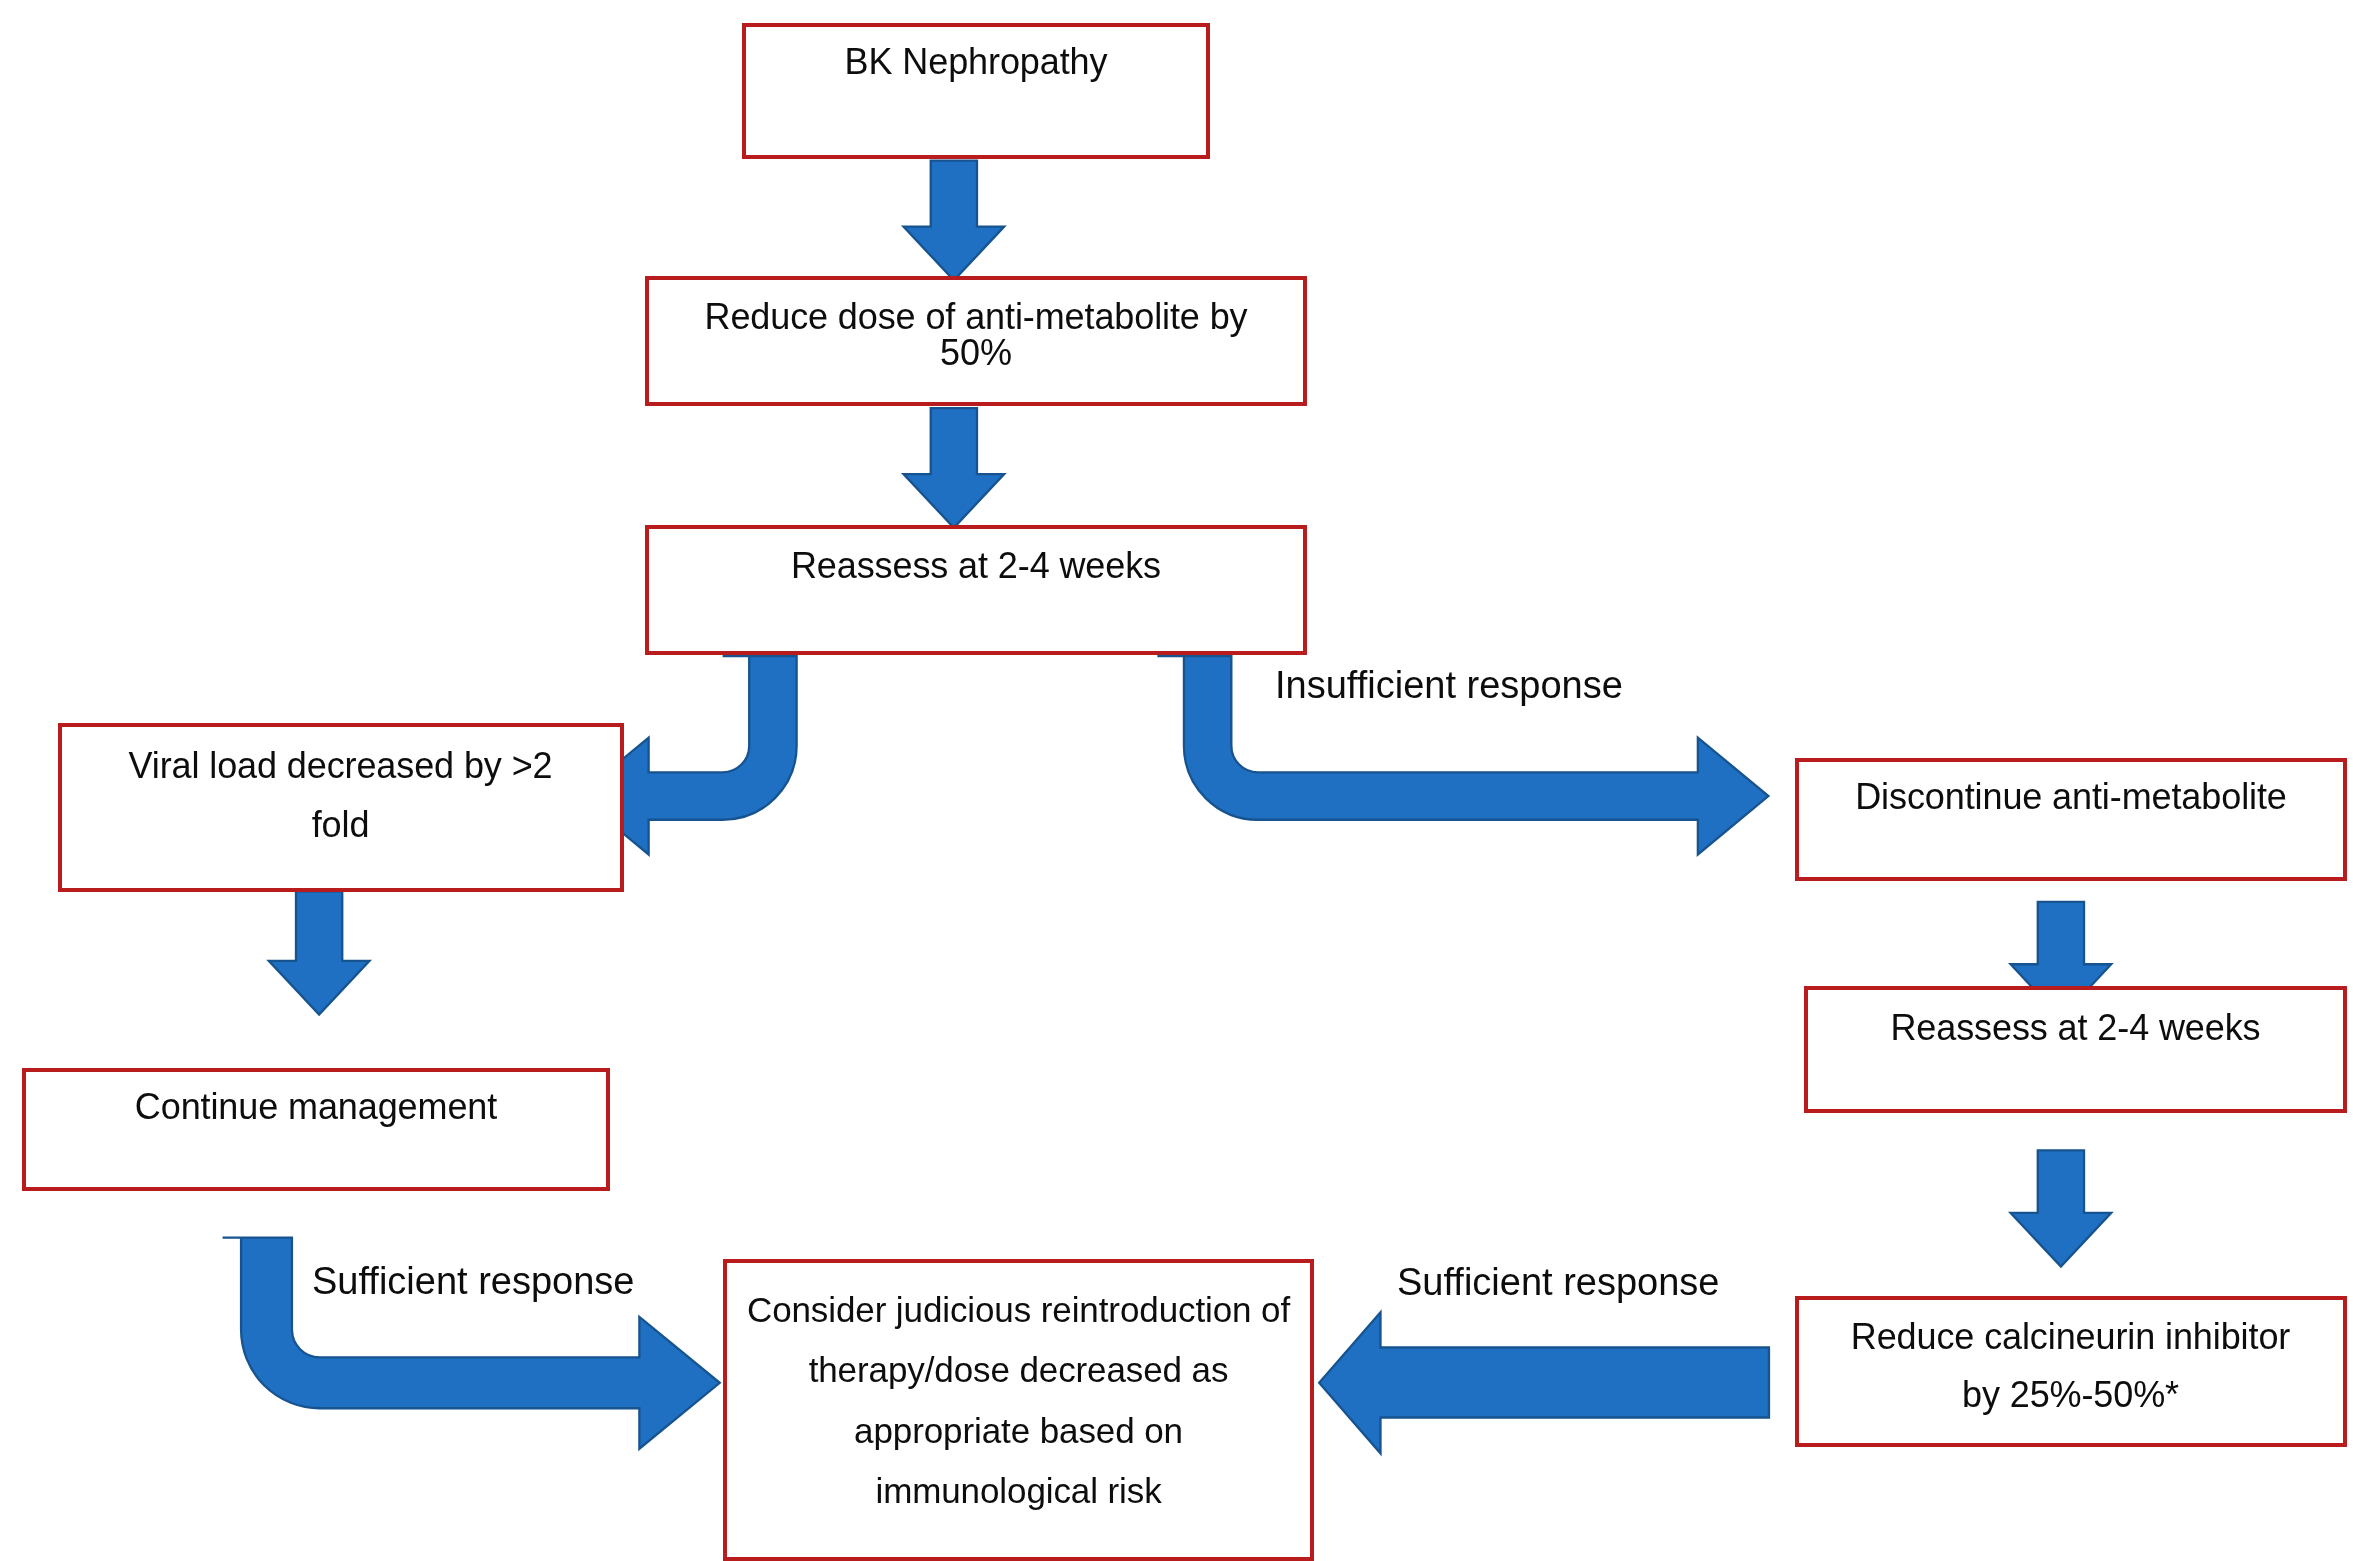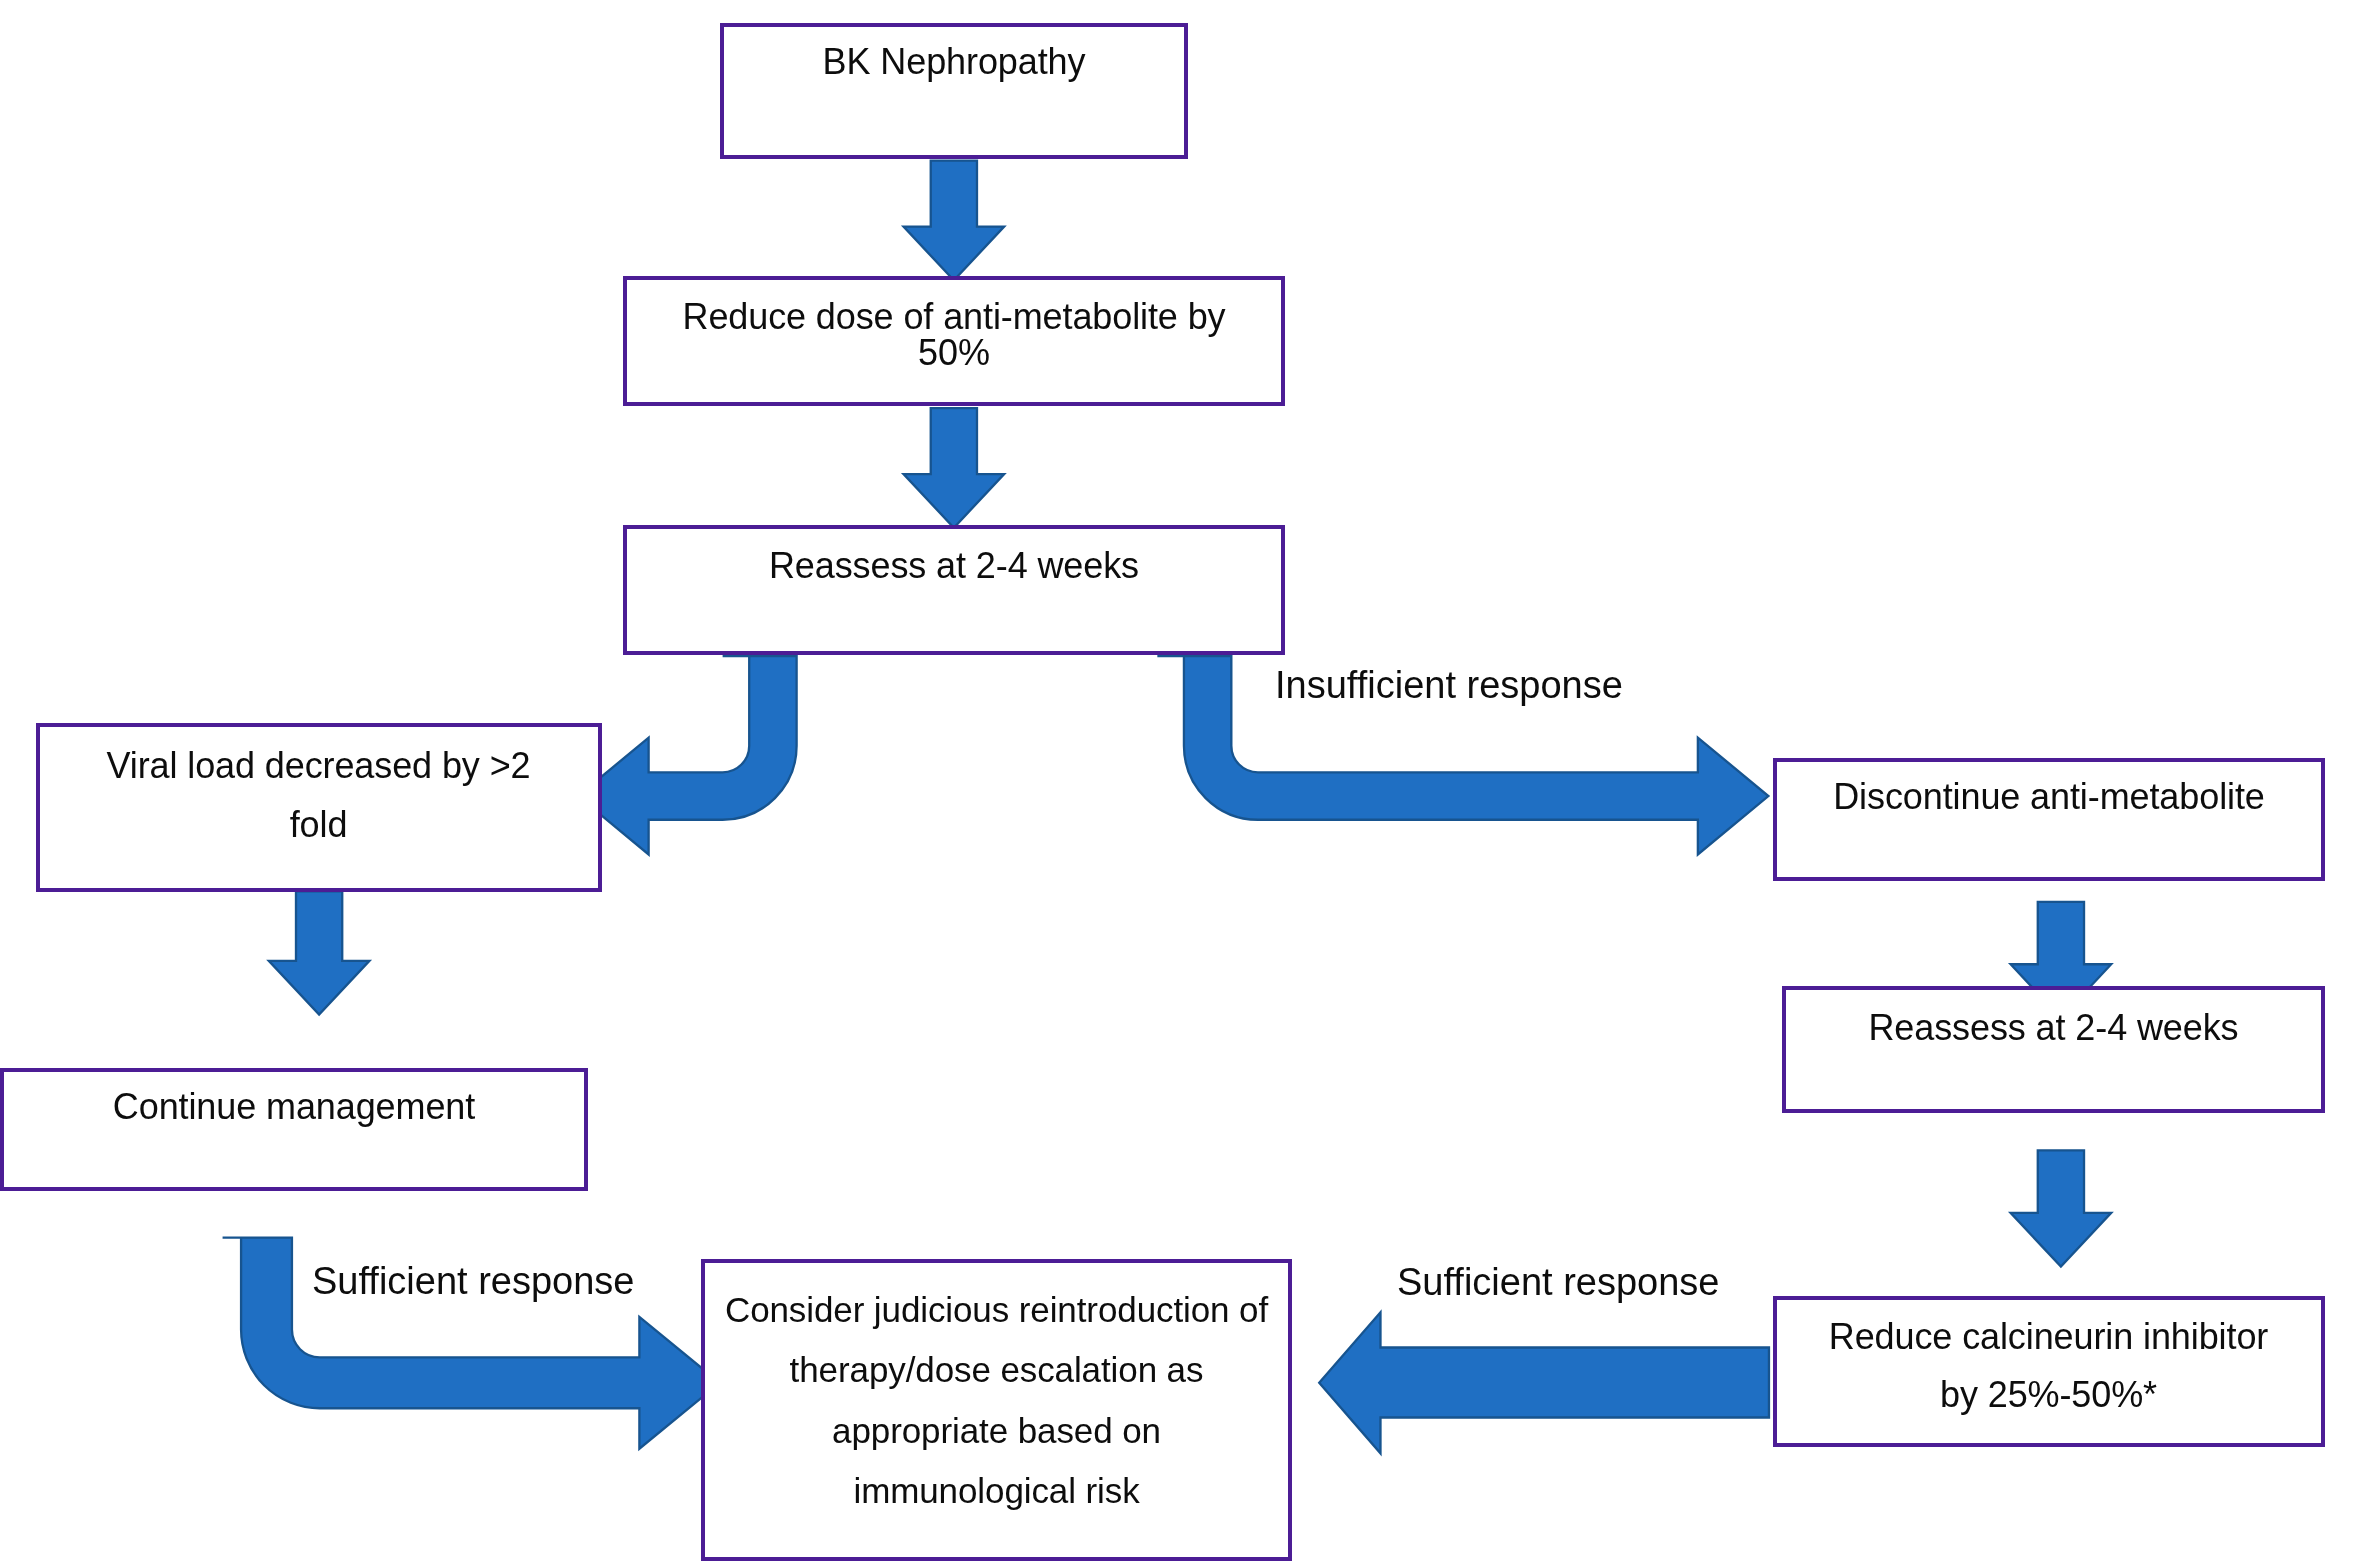--- a/index.html
+++ b/index.html
@@ -16,26 +16,27 @@
     width: 2354px;
     height: 1562px;
     background: #ffffff;
     overflow: hidden;
   }
   
   .node {
     position: absolute;
     box-sizing: border-box;
     background: #ffffff;
-    border: 4px solid #4c1d95;
+    border: 4px solid #b91c1c;
     display: flex;
     justify-content: center;
     align-items: flex-start;
     text-align: center;
     color: #0d0d0d;
+    margin-left: 22px;
   }
   .node .txt {
     width: 100%;
     padding: 0 15px;
     font-size: 36px;
     line-height: 1.0;
     letter-spacing: -0.1px;
     font-weight: 400;
     white-space: pre-line;
   }
@@ -152,21 +153,21 @@
     <span class="txt" style="padding-top:19.7px;">Reassess at 2-4 weeks</span>
   </div>
 
   <div class="node two-line" style="left:1773px; top:1296px; width:552px; height:151px;justify-content:flex-end;">
     <span class="txt" style="padding-top:8px;">Reduce calcineurin inhibitor
 by 25%-50%*</span>
   </div>
 
   <div class="node four-line" style="left:701px; top:1259px; width:591px; height:302px;">
     <span class="txt" style="padding-top:17.3px;">Consider judicious reintroduction of
-therapy/dose escalation as
+therapy/dose decreased as
 appropriate based on
 immunological risk</span>
   </div>
 
   <div class="edge-label" style="left:1275px; top:666px;">Insufficient response</div>
 
   <div class="edge-label" style="left:312px; top:1262px;">Sufficient response</div>
 
   <div class="edge-label" style="left:1397px; top:1263px;">Sufficient response</div>
 

